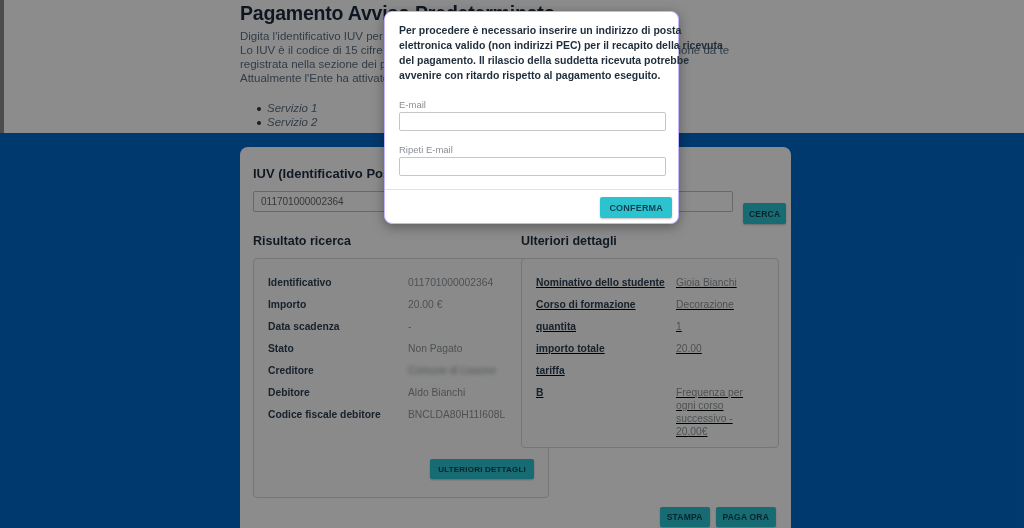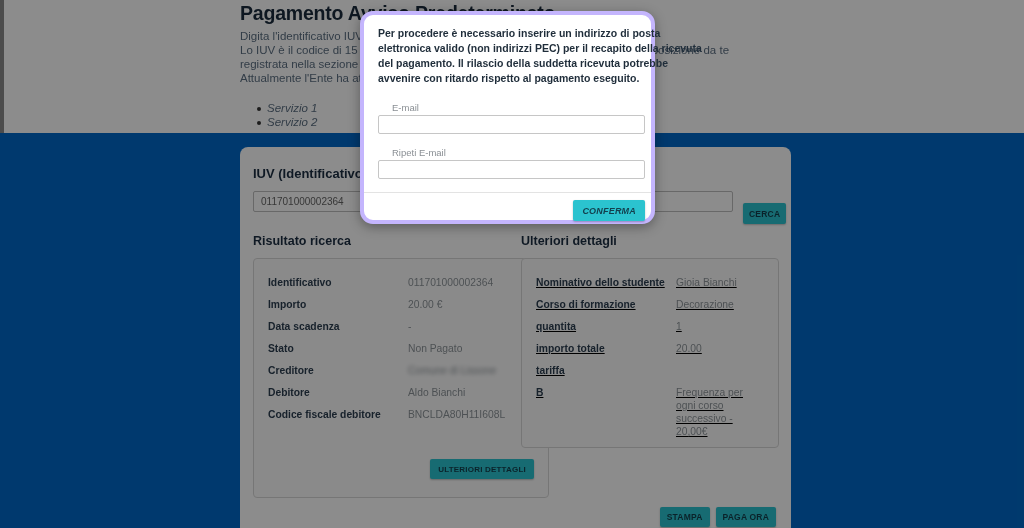--- a/index.html
+++ b/index.html
@@ -46,35 +46,35 @@
   .row { display:flex; margin-bottom:9px; }
   .rlabel { width:140px; flex:0 0 140px; font-size:10.3px; font-weight:bold; color:#2c3e50; line-height:13px; }
   .rvalue { flex:1; font-size:10.3px; color:#8d9499; line-height:13px; }
   .redacted { filter:blur(2px); }
   .details-btn { position:absolute; right:14px; top:200px; height:20px; padding:0 8px; font-size:8px; }
   .actions { position:absolute; top:360px; right:15px; display:flex; gap:6px; }
   .actions .btn-teal { height:20px; padding:0 7px; font-size:8.5px; }
   
   .backdrop { position:absolute; left:0; top:0; width:1024px; height:528px; background:rgba(0,0,0,0.45); z-index:10; }
   .modal {
-    position:absolute; left:360px; top:11px; width:295px; height:213px; z-index:20;
-    background:#ffffff; border:4px solid #c4b5fd; border-radius:13px;
+    position:absolute; left:384px; top:11px; width:295px; height:213px; z-index:20;
+    background:#ffffff; border:1px solid #c4b5fd; border-radius:8px;
     box-shadow:0 3px 12px rgba(0,0,0,0.35);
   }
   .modal-text { margin:11px 14px 0 14px; }
   .modal-text div { font-size:10.5px; font-weight:bold; color:#1f2d3a; line-height:15px; white-space:nowrap; }
-  .field-label { margin:16px 14px 2px 28px; font-size:9.5px; color:#8a8f94; }
+  .field-label { margin:16px 14px 2px 14px; font-size:9.5px; color:#8a8f94; }
   .field-label.second { margin-top:13px; }
   .modal-input {
     display:block; margin:0 14px; width:267px; height:19px;
     border:1px solid #c6c6c6; border-radius:2px; background:#fff;
     font-family:"Liberation Sans", sans-serif; font-size:10px; color:#333; padding:0 6px; outline:none;
   }
   .modal-divider { position:absolute; left:0; right:0; top:177px; border-top:1px solid #e3e3e3; }
-  .conferma-btn { position:absolute; right:6px; top:185px; height:21px; padding:4px 9px; font-size:9px;font-style:italic; }
+  .conferma-btn { position:absolute; right:6px; top:185px; height:21px; padding:4px 9px; font-size:9px; }
 </style>
 </head>
 <body>
 
 <div class="page">
 
   <div class="top-section">
     <div class="left-edge-strip"></div>
     <div class="top-content">
       <div class="page-title">Pagamento Avviso Predeterminato</div>

